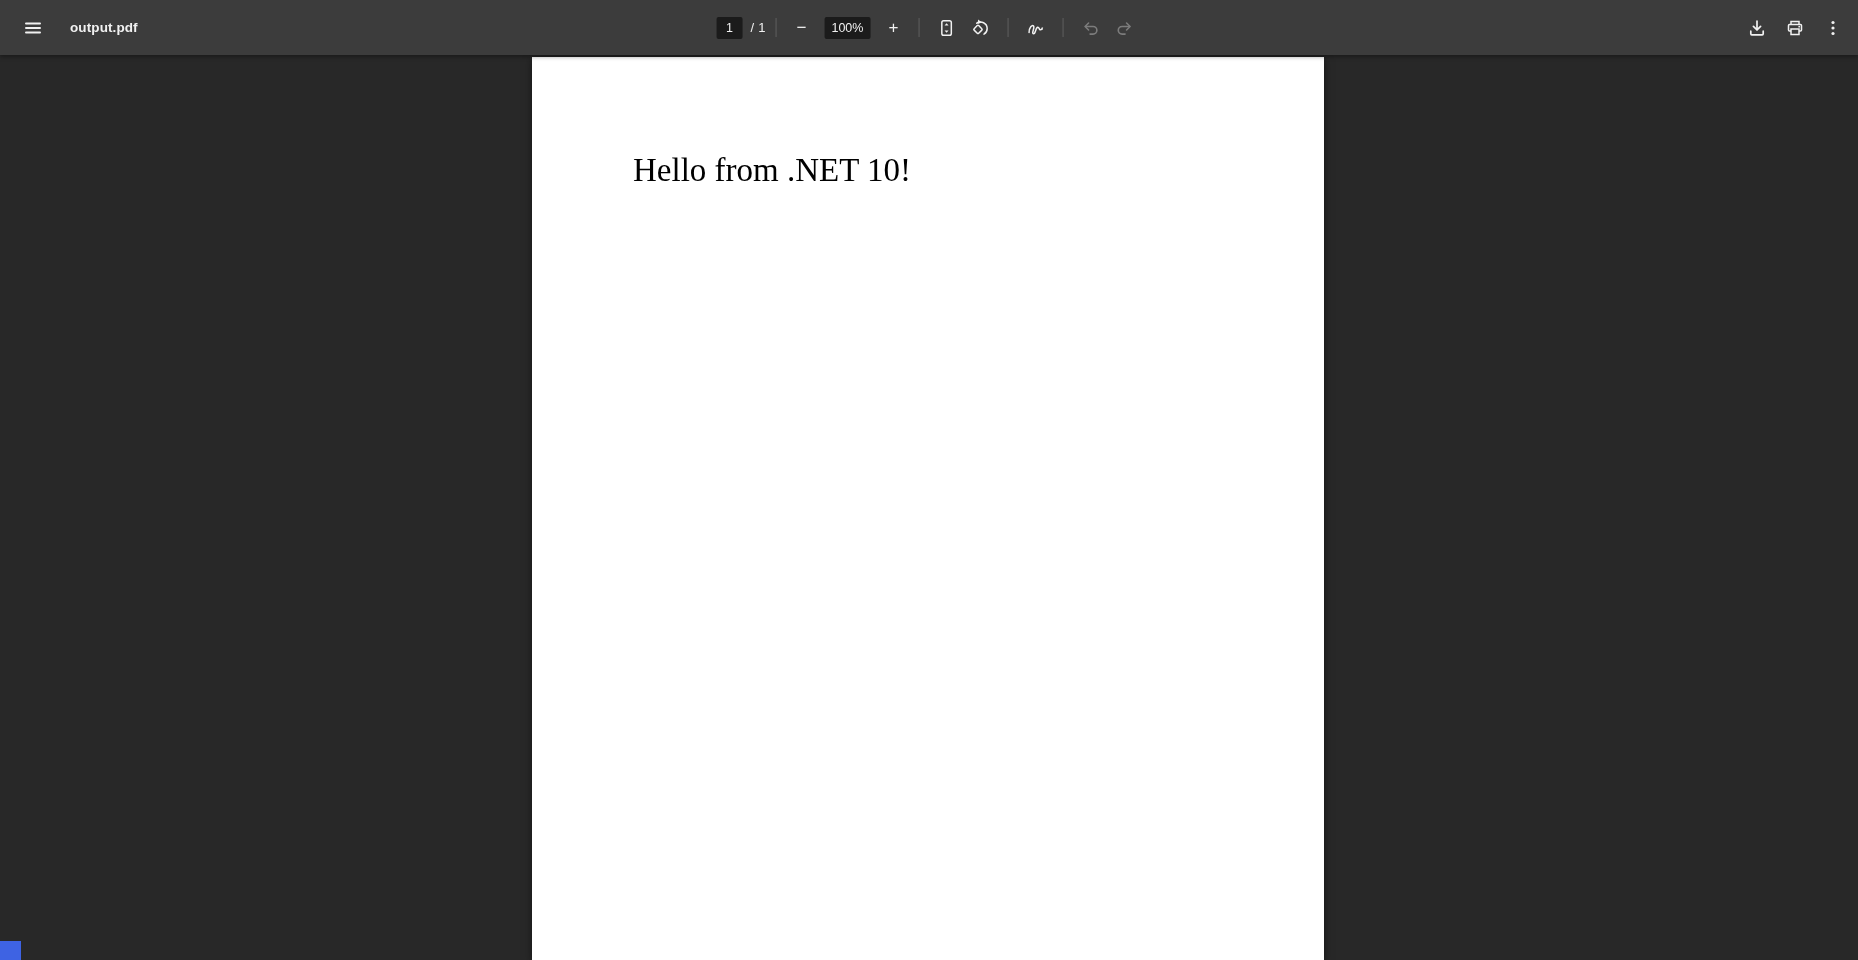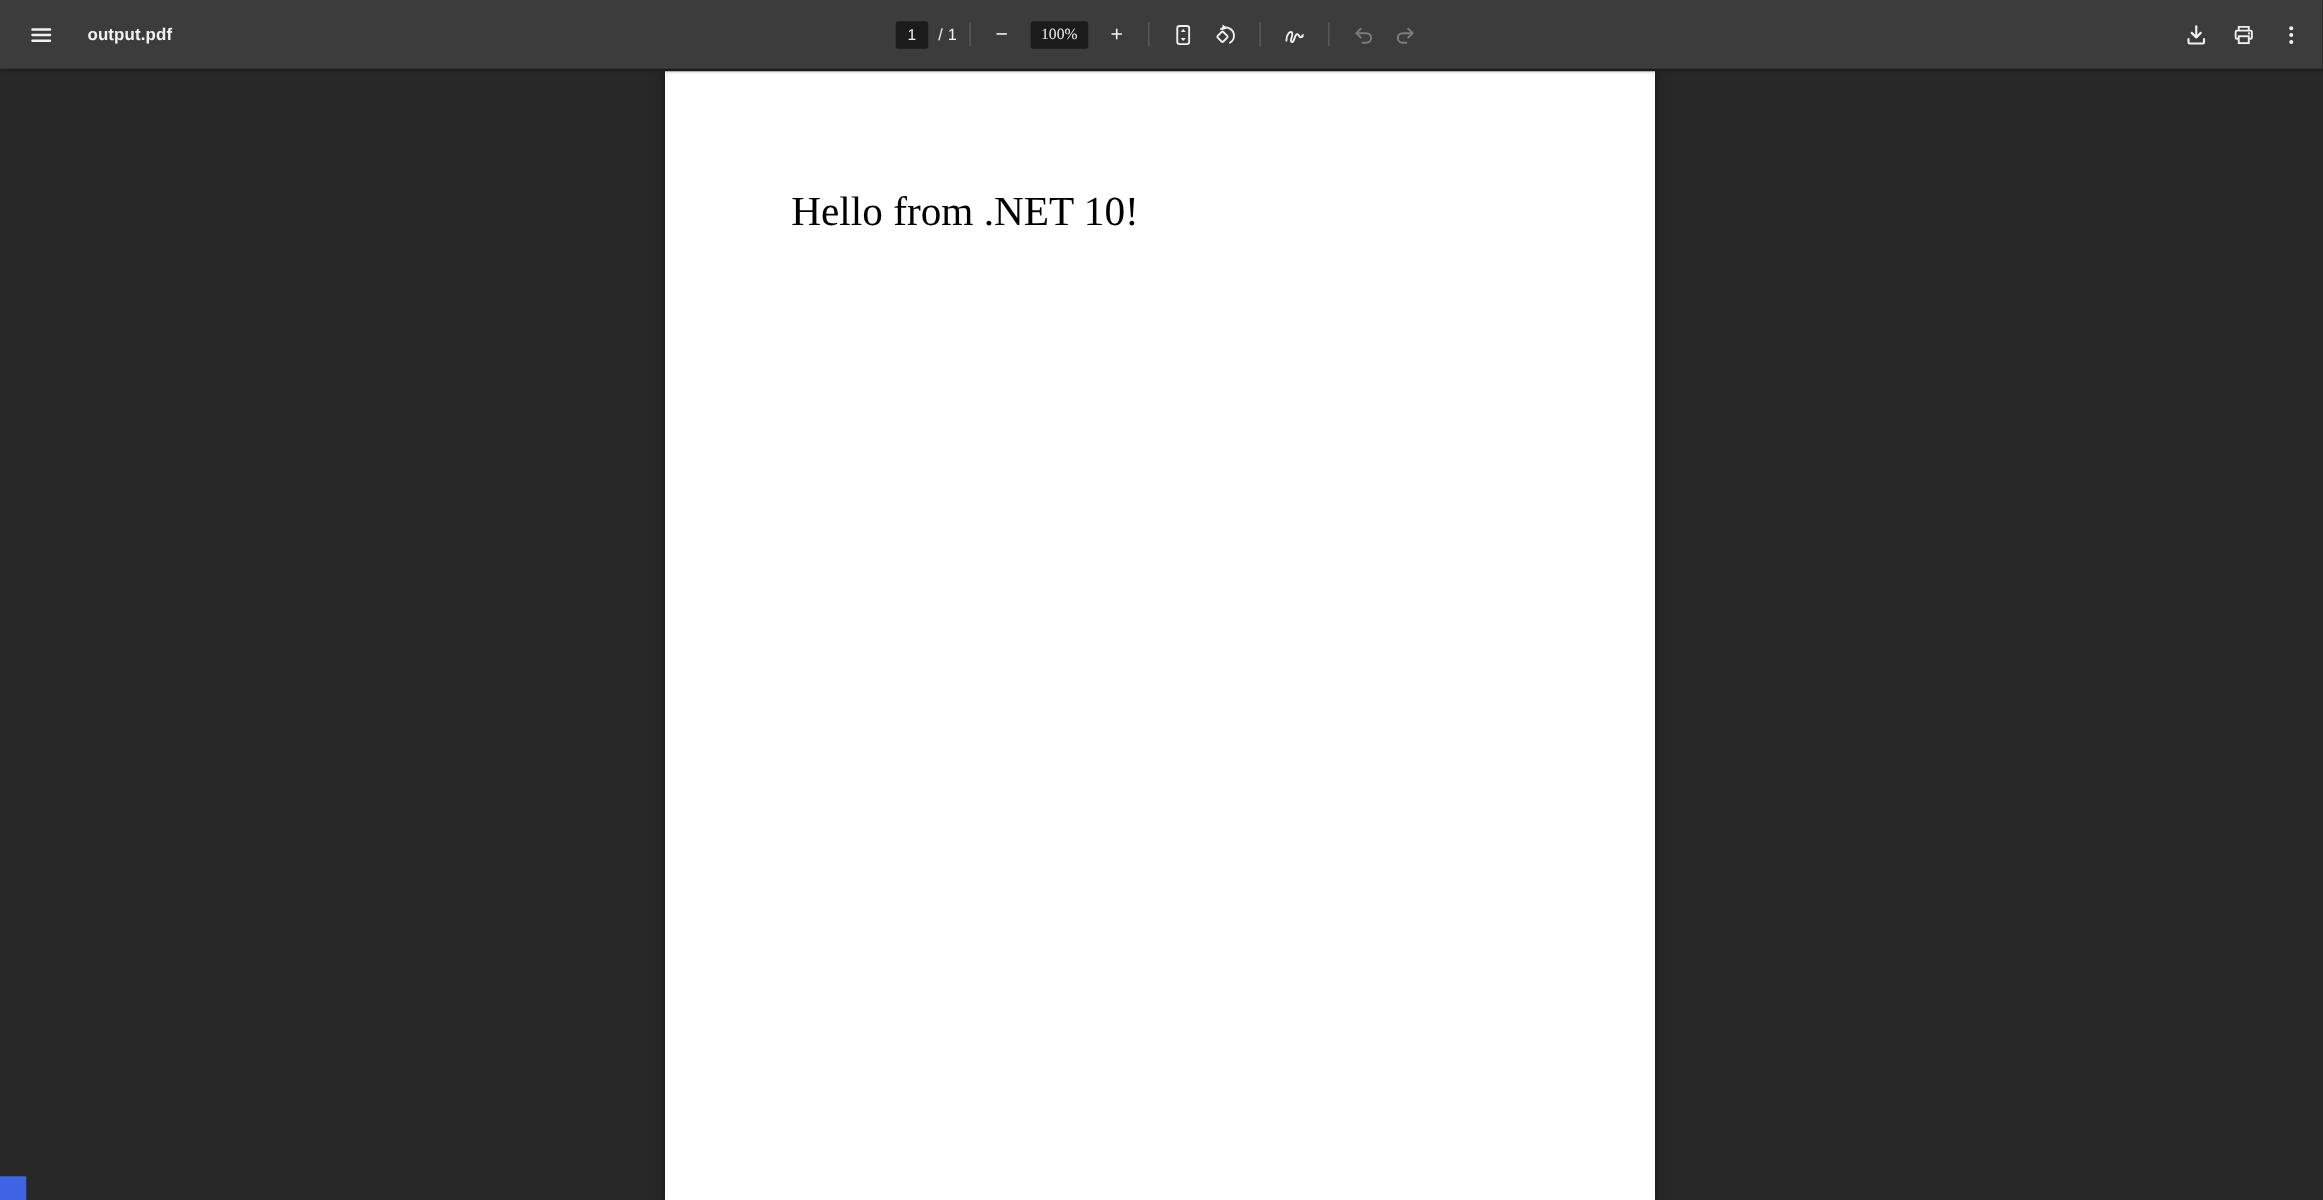--- a/index.html
+++ b/index.html
@@ -64,21 +64,21 @@
   }
   .pager-sep, .pager-total {
     color: #f1f1f1; font-size: 13px;
   }
   .pager-sep { margin: 0 4px 0 8px; }
 
   .zoom-input {
     width: 46px; height: 22px;
     background: #1b1b1b; border: none; border-radius: 2px;
     color: #f1f1f1; font-size: 12.5px; text-align: center;
-    font-family: Liberation Serif, serif;
+    font-family: Liberation Sans, sans-serif;
     outline: none;
     margin: 0 8px;
   }
   .zoom-step {
     color: #f1f1f1; font-size: 17px; line-height: 1;
     width: 30px; height: 30px; border-radius: 50%;
     border: none; background: transparent; cursor: pointer;
     display: flex; align-items: center; justify-content: center;
     font-family: "Liberation Sans", sans-serif;
   }

